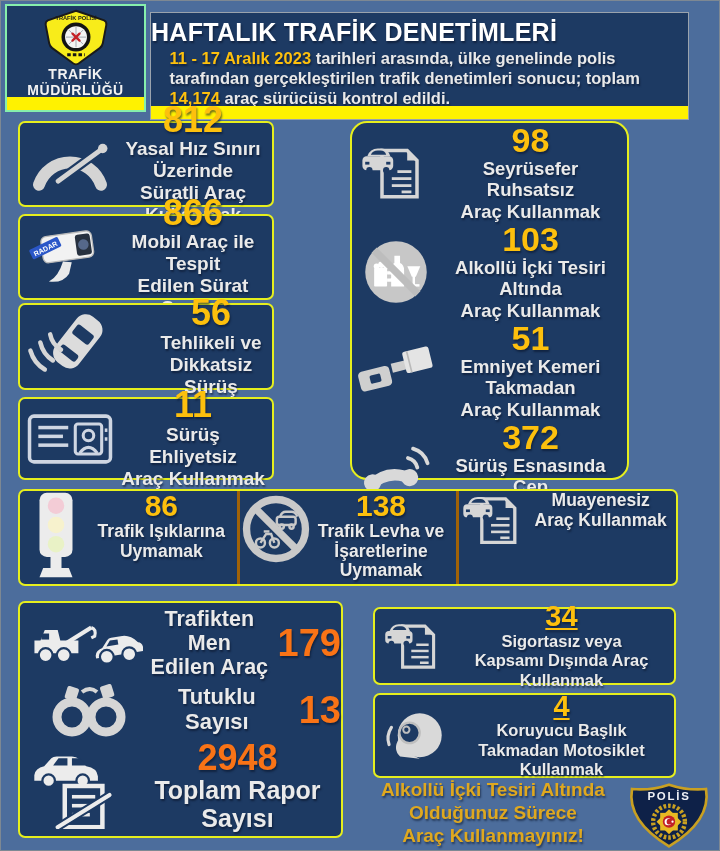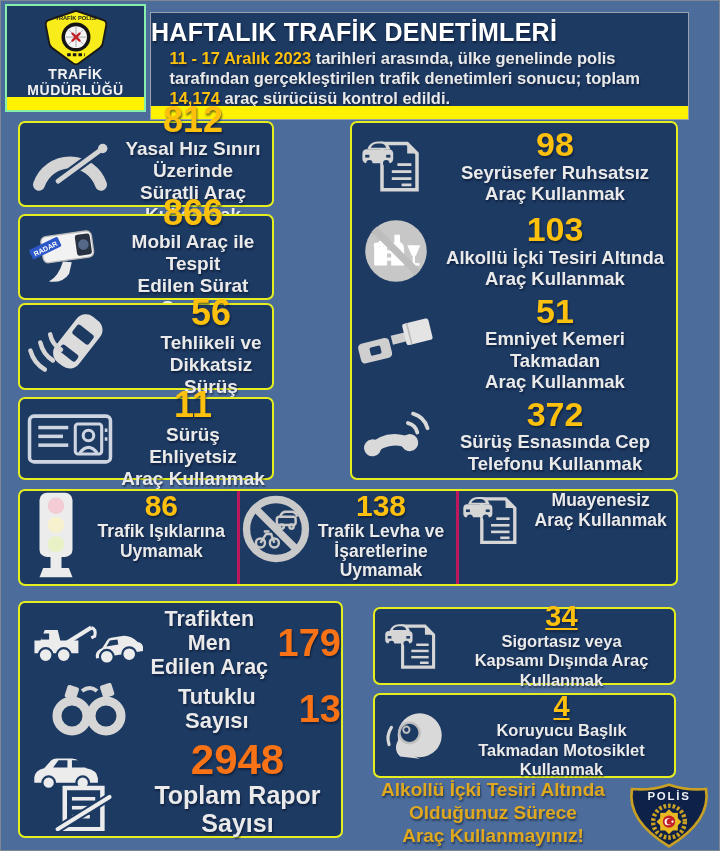--- a/index.html
+++ b/index.html
@@ -27,41 +27,41 @@
              display:flex; align-items:center; }
   .ic { flex:0 0 auto; display:flex; align-items:center; justify-content:center; }
   .sb-body { flex:1 1 auto; text-align:center; padding-right:6px; }
   .num { color:#fdc00d; font-size:36px; line-height:1.02; text-shadow:1px 2px 2px rgba(8,18,40,.55); }
   .lbl { color:#eaeaea; font-size:19px; line-height:1.16; white-space:pre-line;
          text-shadow:1px 2px 2px rgba(8,18,40,.6); }
 
   .sb-left { left:18px; width:256px; }
   .sb-left .ic { width:100px; }
 
-  .big { left:350px; top:121px; width:328px; height:359px; flex-direction:column; align-items:stretch; }
+  .big { left:350px; top:121px; width:279px; height:359px; flex-direction:column; align-items:stretch;border-radius:17px; }
   .big-row { flex:1 1 0; display:flex; align-items:center; }
   .big .ic { width:88px; }
   .big .num { font-size:34px; }
   .big .lbl { font-size:18.5px; }
 
   .mid { left:18px; top:489px; width:660px; height:97px; align-items:stretch; }
   .mid-sec { flex:1 1 0; display:flex; align-items:flex-start; }
-  .mid-sec + .mid-sec { border-left:3px solid #be185d; }
+  .mid-sec + .mid-sec { border-left:3px solid #a16207; }
   .mid .ic { width:72px; }
   .mid .num { font-size:30px; }
   .mid .lbl { font-size:17.5px; line-height:1.14; }
 
   .sum { left:18px; top:601px; width:325px; height:237px; flex-direction:column; align-items:stretch;
          padding:4px 0; }
   .sum-row { flex:1 1 0; display:flex; align-items:center; }
   .sum-lbl { color:#eaeaea; font-size:21.5px; line-height:1.12; white-space:pre-line; text-align:center;
              text-shadow:1px 2px 2px rgba(8,18,40,.6); }
   .sum-num { color:#f97316; font-size:38px; line-height:1; text-shadow:1px 2px 2px rgba(8,18,40,.55); }
   .r3col { flex:1; text-align:center; }
-  .r3col .sum-num { font-size:42px; }
+  .r3col .sum-num { font-size:36px; }
   .r3col .sum-lbl { font-size:25px; }
 
   .br { left:373px; width:303px; }
   .br .ic { width:80px; }
   .br .num { font-size:29px;text-decoration:underline; }
   .br .lbl { font-size:16.5px; line-height:1.18; }
 
   .warning { position:absolute; left:371px; top:779px; width:244px; color:#dfa81f; font-size:19px;
              line-height:1.2; text-align:center; white-space:pre-line;
              text-shadow:1px 2px 2px rgba(8,18,40,.55); }

